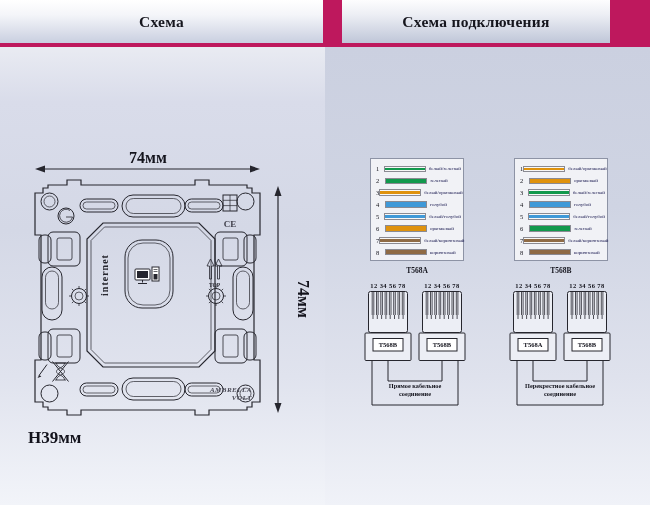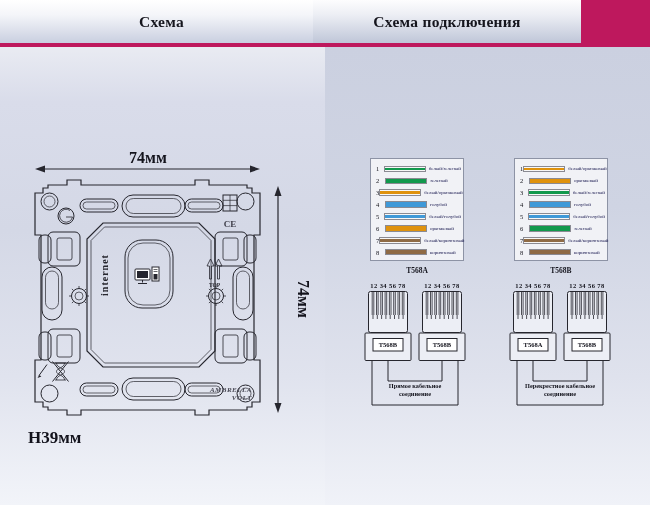--- a/index.html
+++ b/index.html
@@ -11,21 +11,21 @@
   .col-bg.left{left:0;
     background:linear-gradient(180deg,#e9ebf2 0%,#d9dcea 12%,#d4d8e6 40%,#e0e3ee 72%,#f2f4f9 100%);}
   .col-bg.right{left:325px;
     background:linear-gradient(180deg,#cbd0e0 0%,#cfd4e3 35%,#dfe2ed 72%,#f0f2f8 100%);}
 
   
   .tab{position:absolute;top:0;height:43px;display:flex;align-items:center;justify-content:center;
        font-size:15.5px;font-weight:700;color:#15151d;letter-spacing:.3px;}
   .tab.t-left{left:0;width:323px;
     background:linear-gradient(180deg,#ffffff 0%,#f4f5f9 35%,#c9cfe0 100%);}
-  .tab.t-right{left:313px;width:268px;
+  .tab.t-right{left:342px;width:268px;
     background:linear-gradient(180deg,#fdfdfe 0%,#eceef4 35%,#bfc6d8 100%);}
 
   
   .art-band{position:absolute;left:0;top:85px;width:322px;height:28px;
     background:linear-gradient(90deg,#c9cee2,#ccd1e4);display:flex;align-items:center;
     padding-left:35px;box-sizing:border-box;font-size:16px;font-weight:700;color:#13131c;}
 
   .drawing{position:absolute;left:18px;top:147px;}
   .depth-label{position:absolute;left:28px;top:428px;font-size:17px;font-weight:700;color:#13131c;}
 

